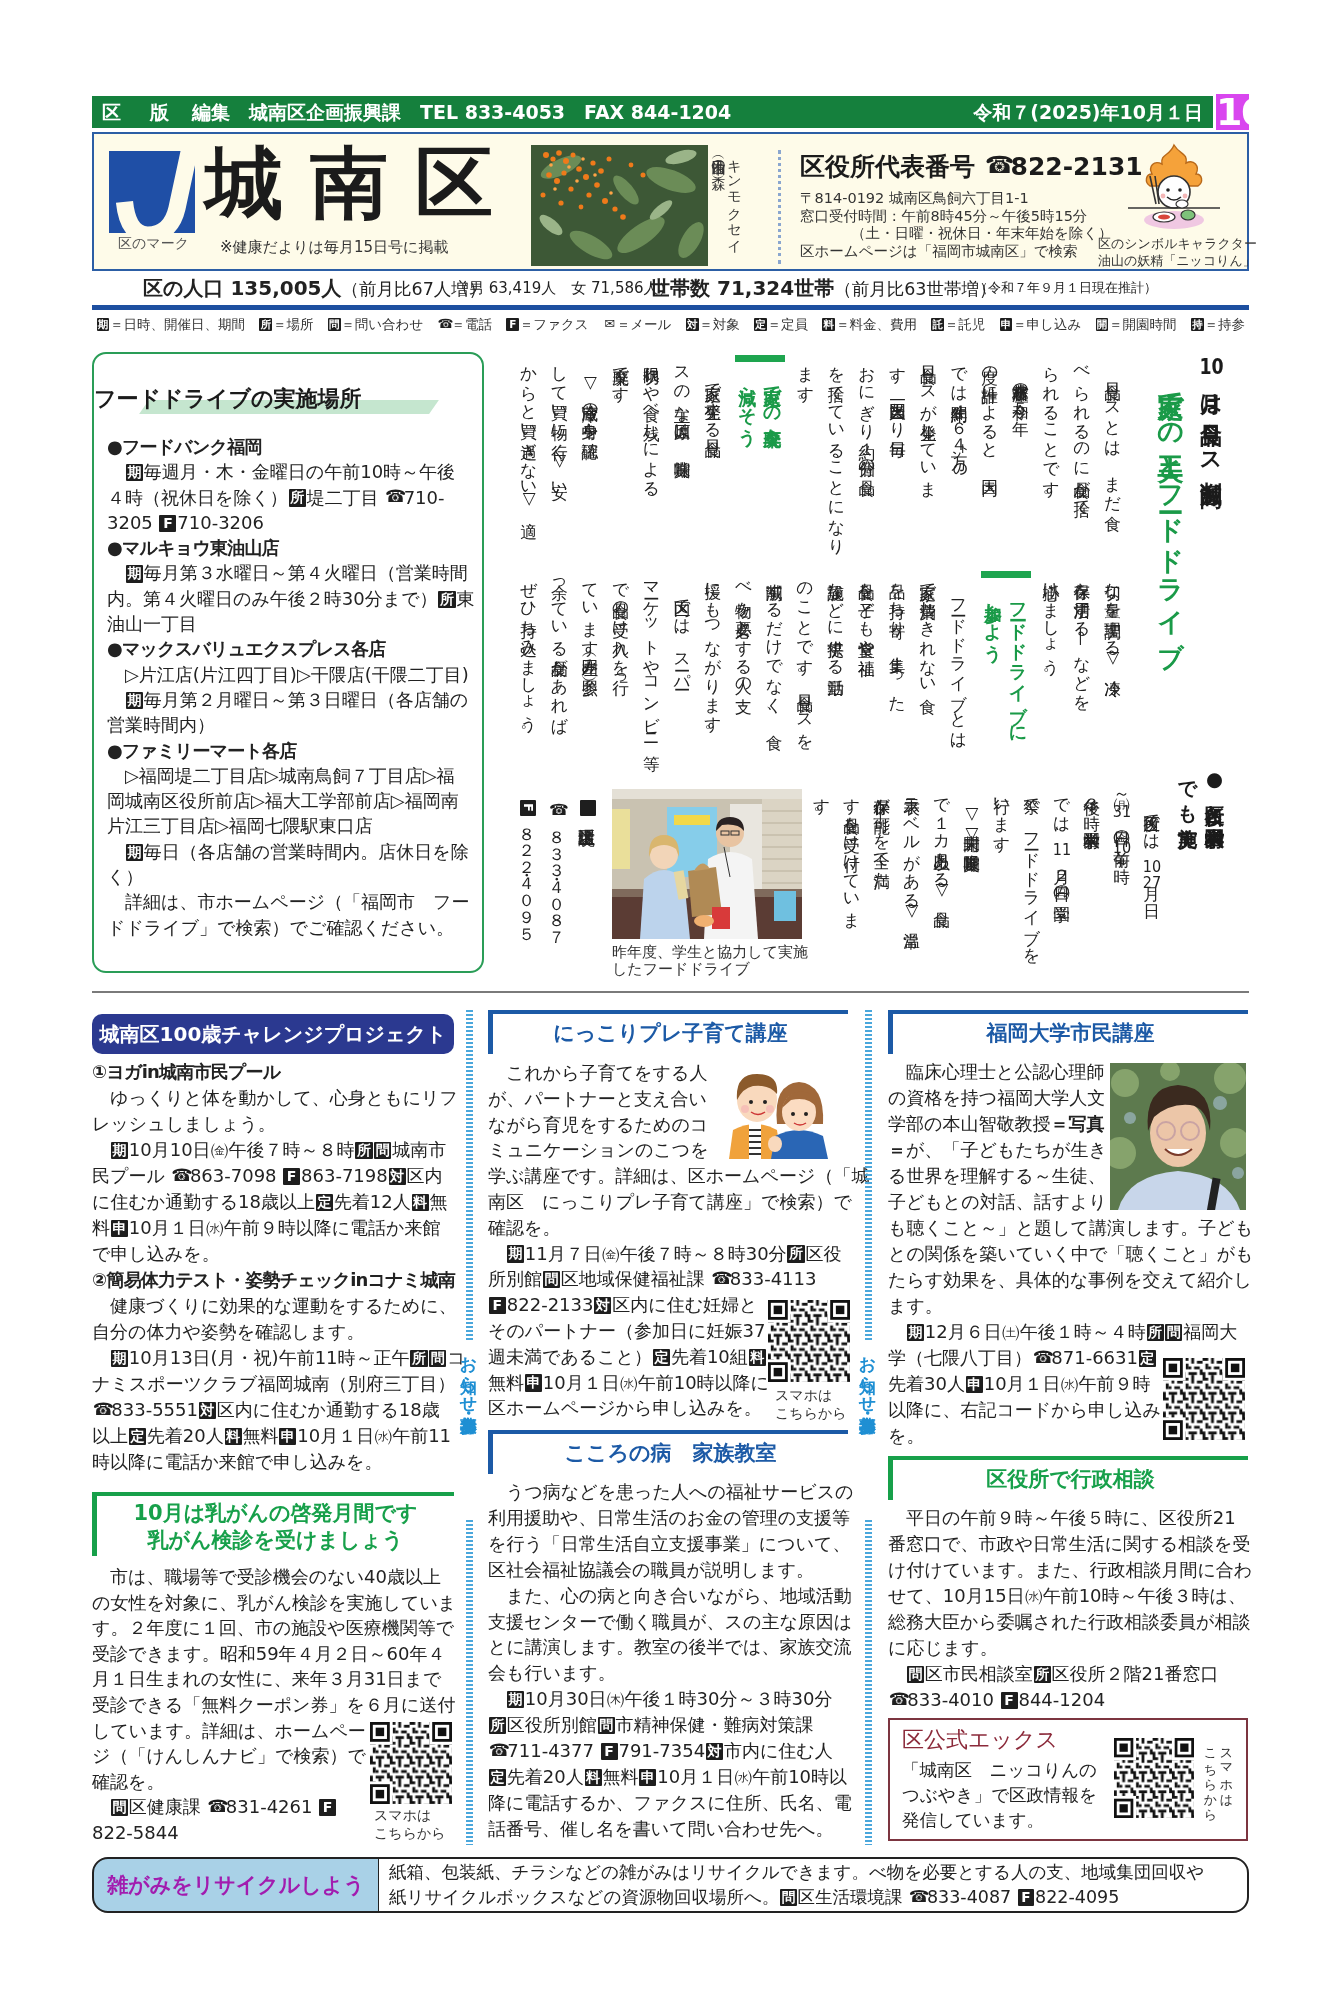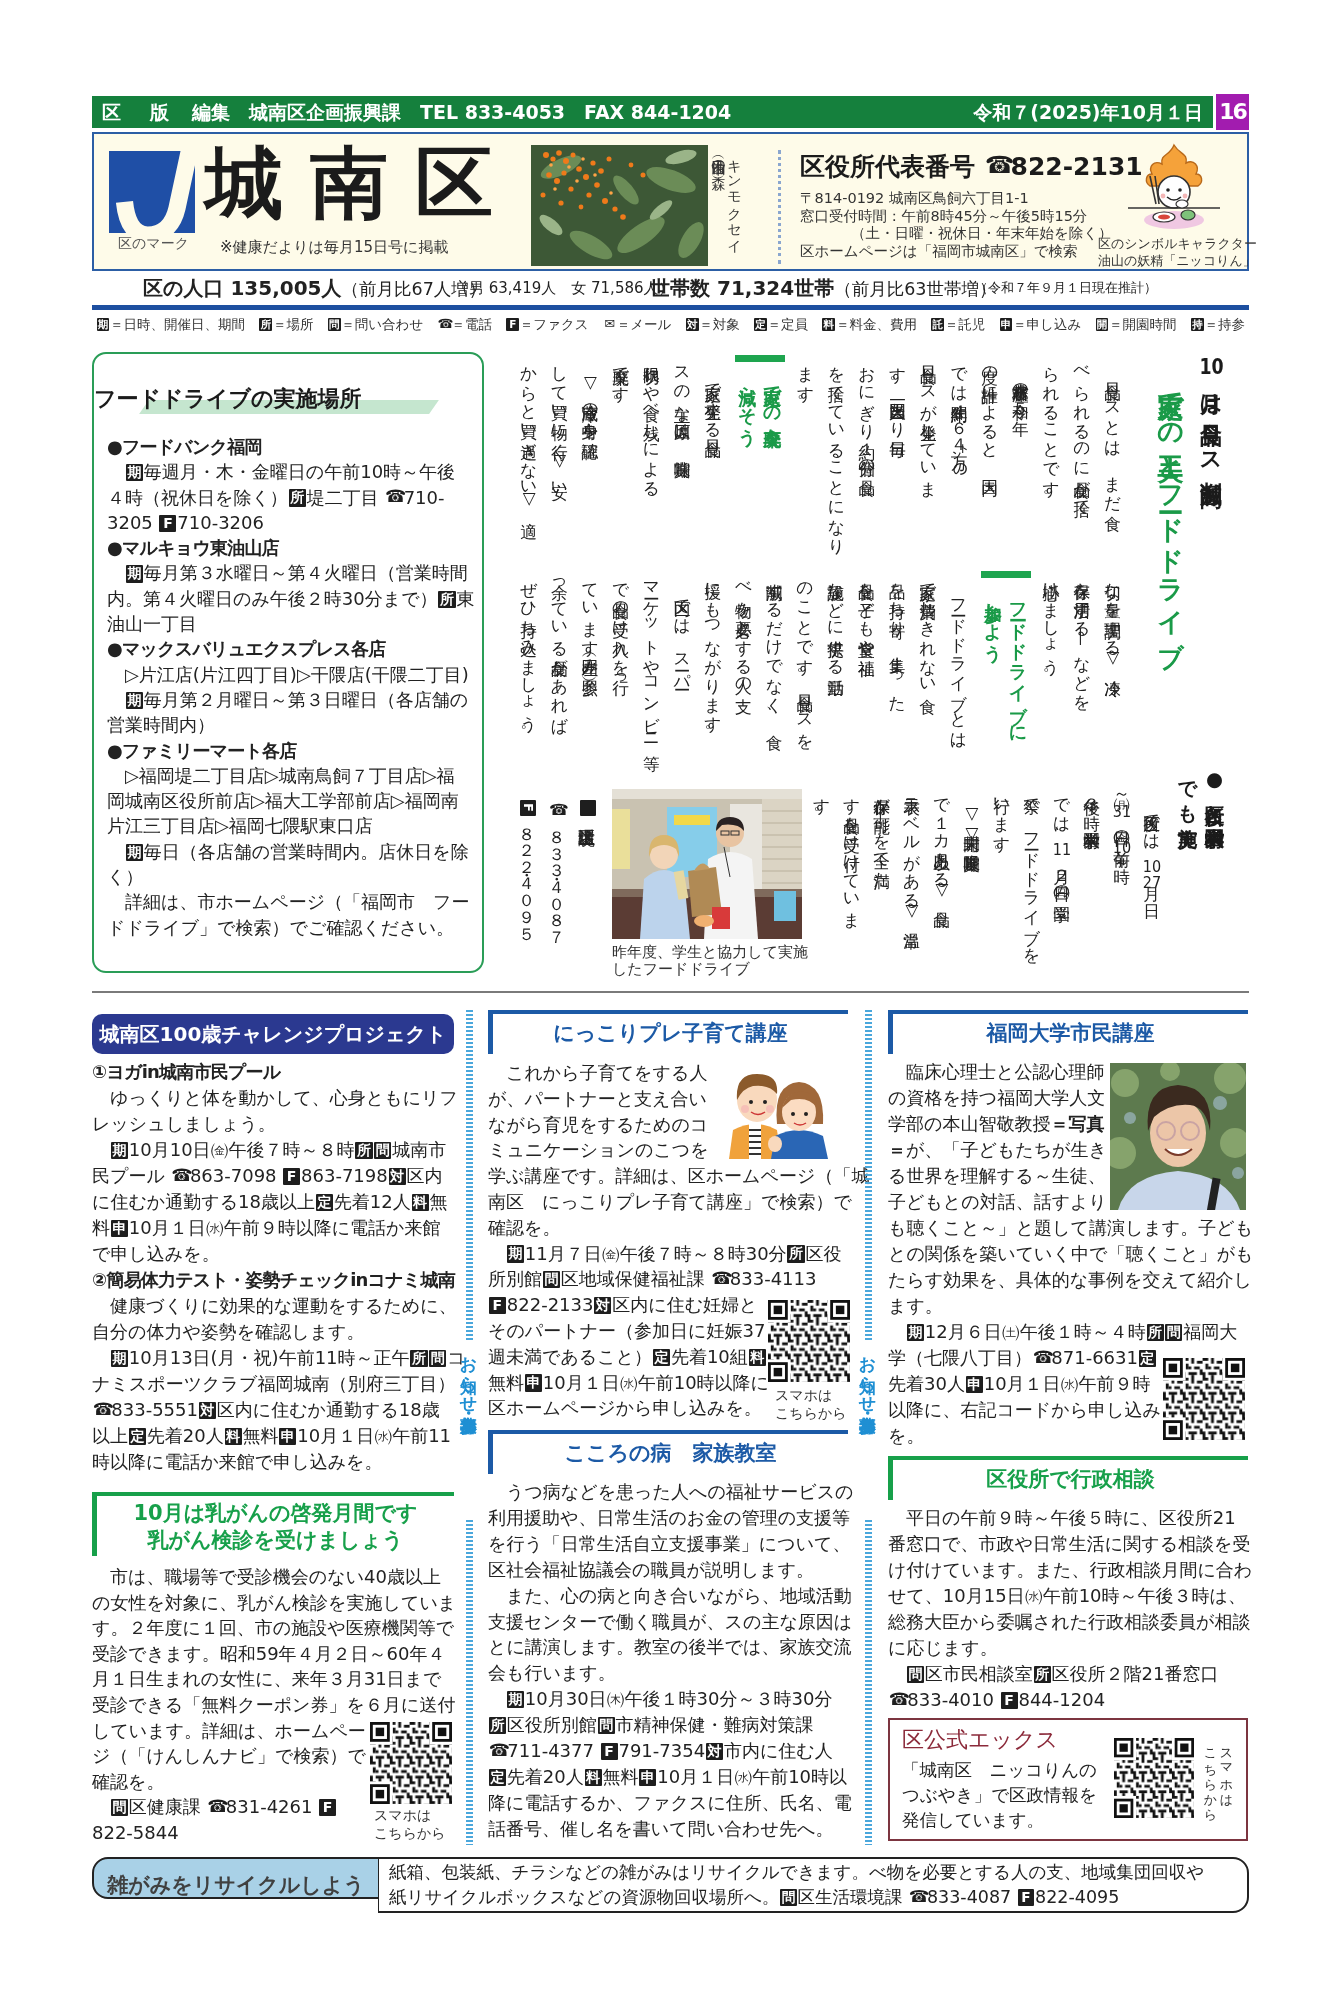--- a/index.html
+++ b/index.html
@@ -12,21 +12,21 @@
 .ico.glyph{background:none;color:#1e1e1e;font-size:.95em;width:1.05em;margin:0 .04em}
 .b{font-weight:bold}
 .tcy{text-combine-upright:all;-webkit-text-combine:horizontal}
 .vt{position:absolute;writing-mode:vertical-rl;-webkit-writing-mode:vertical-rl}
 
 
 .band{left:92px;top:96px;width:1121px;height:32px;background:#15803d;color:#fff;font-weight:bold;font-size:19px;line-height:32px;white-space:nowrap}
 .band .ed{position:absolute;left:10px;letter-spacing:5px}
 .band .editor{position:absolute;left:100px}
 .band .date{position:absolute;right:10px}
-.pageno{left:1216px;top:94px;width:33px;height:36px;background:#a21caf;color:#fff;font-weight:bold;font-size:22px;line-height:36px;text-align:center;letter-spacing:-2px}
+.pageno{left:1216px;top:94px;width:33px;height:36px;background:#d946ef;color:#fff;font-weight:bold;font-size:38px;line-height:36px;text-align:center;letter-spacing:-2px}
 
 
 .masthead{left:92px;top:132px;width:1157px;height:139px;background:#fefbe9;border:2px solid #2c5ea5}
 .logo-cap{left:24px;top:101px;font-size:14px;color:#555}
 .ward-name{left:111px;top:10px;font-size:78px;font-weight:bold;letter-spacing:27px;line-height:1;color:#1b1b1b}
 .note{left:126px;top:104px;font-size:15px;color:#333}
 .photo-cap{left:615px;top:16px;width:34px;height:118px;font-size:14px;line-height:16px;color:#333}
 .dotsep{left:684px;top:16px;height:114px;border-left:3px dotted #8aa6cf}
 .phone{left:706px;top:16px;font-size:25px;font-weight:bold;white-space:nowrap;color:#1b1b1b}
 .info{left:706px;top:56px;font-size:14.5px;line-height:17.5px;color:#333}
@@ -67,21 +67,21 @@
 .hd.blue{border-color:#1c5aa6;color:#1c5aa6}
 .hd.green{border-color:#17a04a;color:#17a04a}
 .hd.two{height:64px;line-height:27px;padding-top:4px}
 .dots{position:absolute;width:7px;background:repeating-linear-gradient(to bottom,#4aa7dc 0 2px,transparent 2px 4px)}
 .sidelabel{font-size:17px;font-weight:bold;line-height:20px;color:#1f8fd3;width:20px;height:175px}
 .qrcap{font-size:14px;line-height:18px;color:#333}
 .xbox{left:888px;top:1718px;width:360px;height:123px;border:2.5px solid #7c3540}
 .xtitle{left:12px;top:5px;font-size:22px;font-weight:normal;color:#8b2a3a}
 .xlines{left:12px;top:38px;font-size:17.5px;line-height:25px}
 .xcap{left:310px;top:20px;width:34px;height:92px;font-size:13px;line-height:16px;color:#333}
-.rc-left{left:92px;top:1857px;width:287px;height:42px;border:2px solid #222;border-right:1px solid #222;border-radius:16px 0 0 16px;background:#a9d1e7;font-size:21px;font-weight:bold;line-height:52px;text-align:center;color:#404040}
+.rc-left{left:92px;top:1857px;width:287px;height:56px;border:2px solid #222;border-right:1px solid #222;border-radius:16px 0 0 16px;background:#a9d1e7;font-size:21px;font-weight:bold;line-height:52px;text-align:center;color:#a21caf}
 .rc-right{left:378px;top:1857px;width:871px;height:56px;border:2px solid #222;border-left:1px solid #222;border-radius:0 16px 16px 0;padding:1px 10px;font-size:17.5px;line-height:25px;white-space:nowrap}
 </style>
 </head>
 <body>
 
 <svg width="0" height="0" style="position:absolute" aria-hidden="true">
   <defs>
     <pattern id="qrp" width="7" height="7" patternUnits="userSpaceOnUse">
       <rect width="7" height="7" fill="#fff"></rect>
       <rect x="0" y="0" width="2" height="1" fill="#111"></rect>

